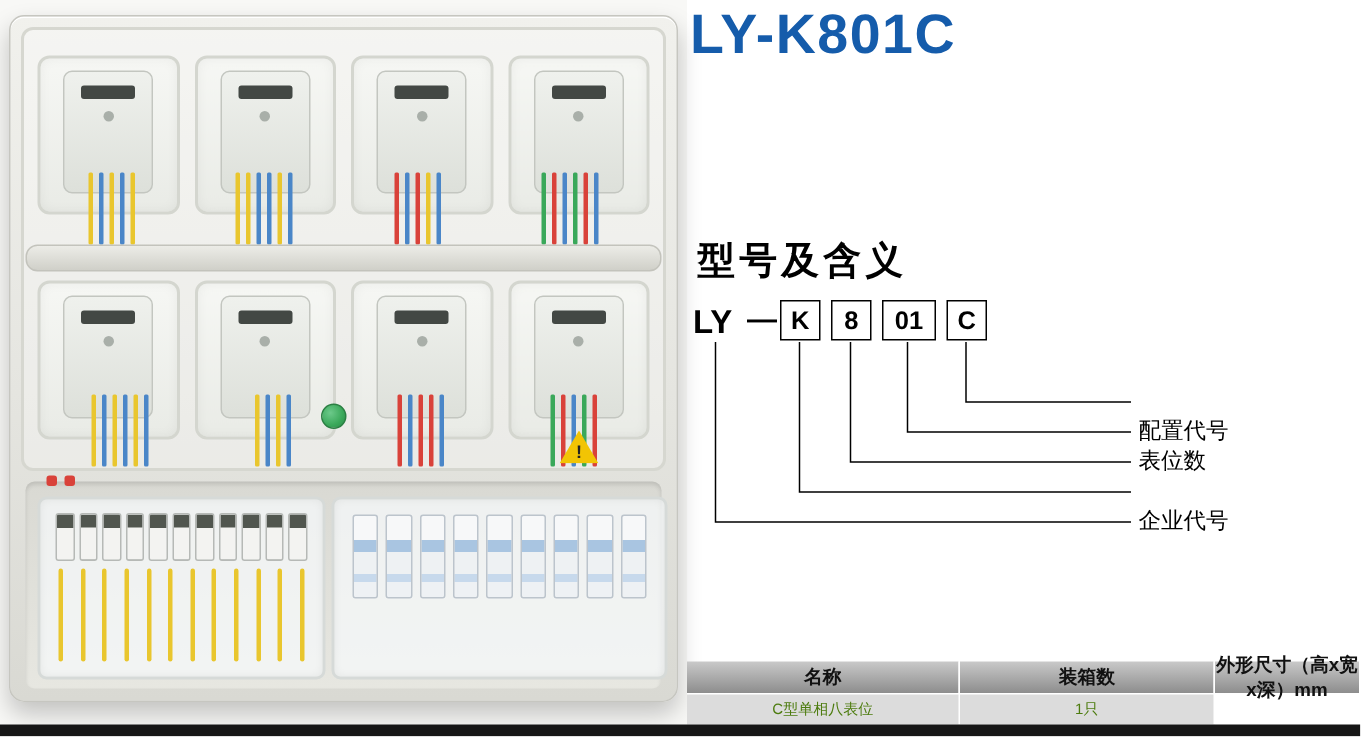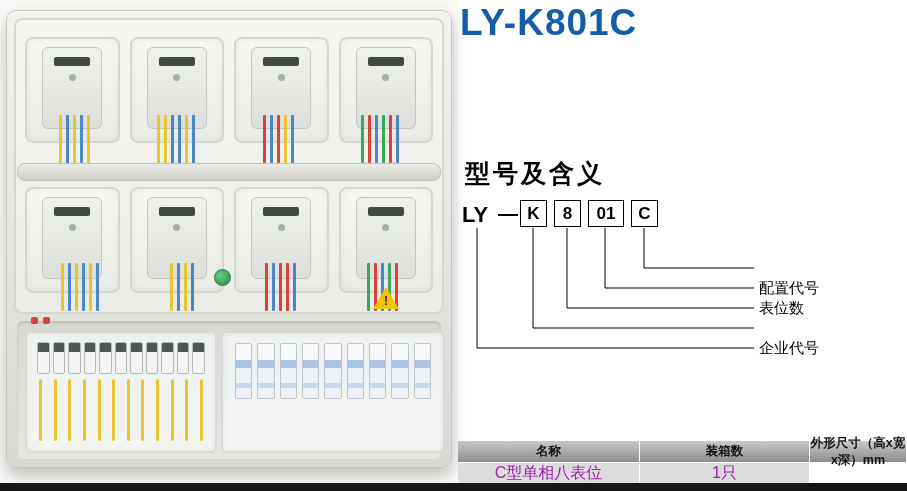--- a/index.html
+++ b/index.html
@@ -64,21 +64,21 @@
   .cbox.k{left:62px;width:25px;}
   .cbox.n8{left:96px;width:25px;}
   .cbox.n01{left:130px;width:34px;}
   .cbox.c{left:173px;width:25px;}
   .connectors{position:absolute;left:0;top:228px;}
   .clabel{position:absolute;left:301px;width:148px;height:20px;font-size:15px;line-height:20px;color:#000;}
   .clabel.l0{top:258px;} .clabel.l1{top:278px;} .clabel.l2{top:298px;} .clabel.l3{top:318px;} .clabel.l4{top:338px;}
   .spec{position:absolute;left:0;top:441px;width:449px;display:grid;grid-template-columns:182px 170px 97px;text-align:center;}
   .spec .hc{height:21px;display:flex;align-items:center;justify-content:center;font-size:12.5px;font-weight:bold;color:#111;
     background:linear-gradient(180deg,#c9c9c9,#8d8d8d);border-right:1px solid #fff;}
-  .spec .dc{height:20px;display:flex;align-items:center;justify-content:center;font-size:16px;color:#a21caf;
+  .spec .dc{height:20px;display:flex;align-items:center;justify-content:center;font-size:10px;color:#4d7c0f;
     background:#dcdcdc;border-right:1px solid #fff;border-top:1px solid #fff;}
   .bbar{position:absolute;left:0;top:483px;width:907px;height:8px;background:#161616;}
 </style>
 </head>
 <body>
 
 <div class="page">
 
   <div class="photo">
     <div class="box">

